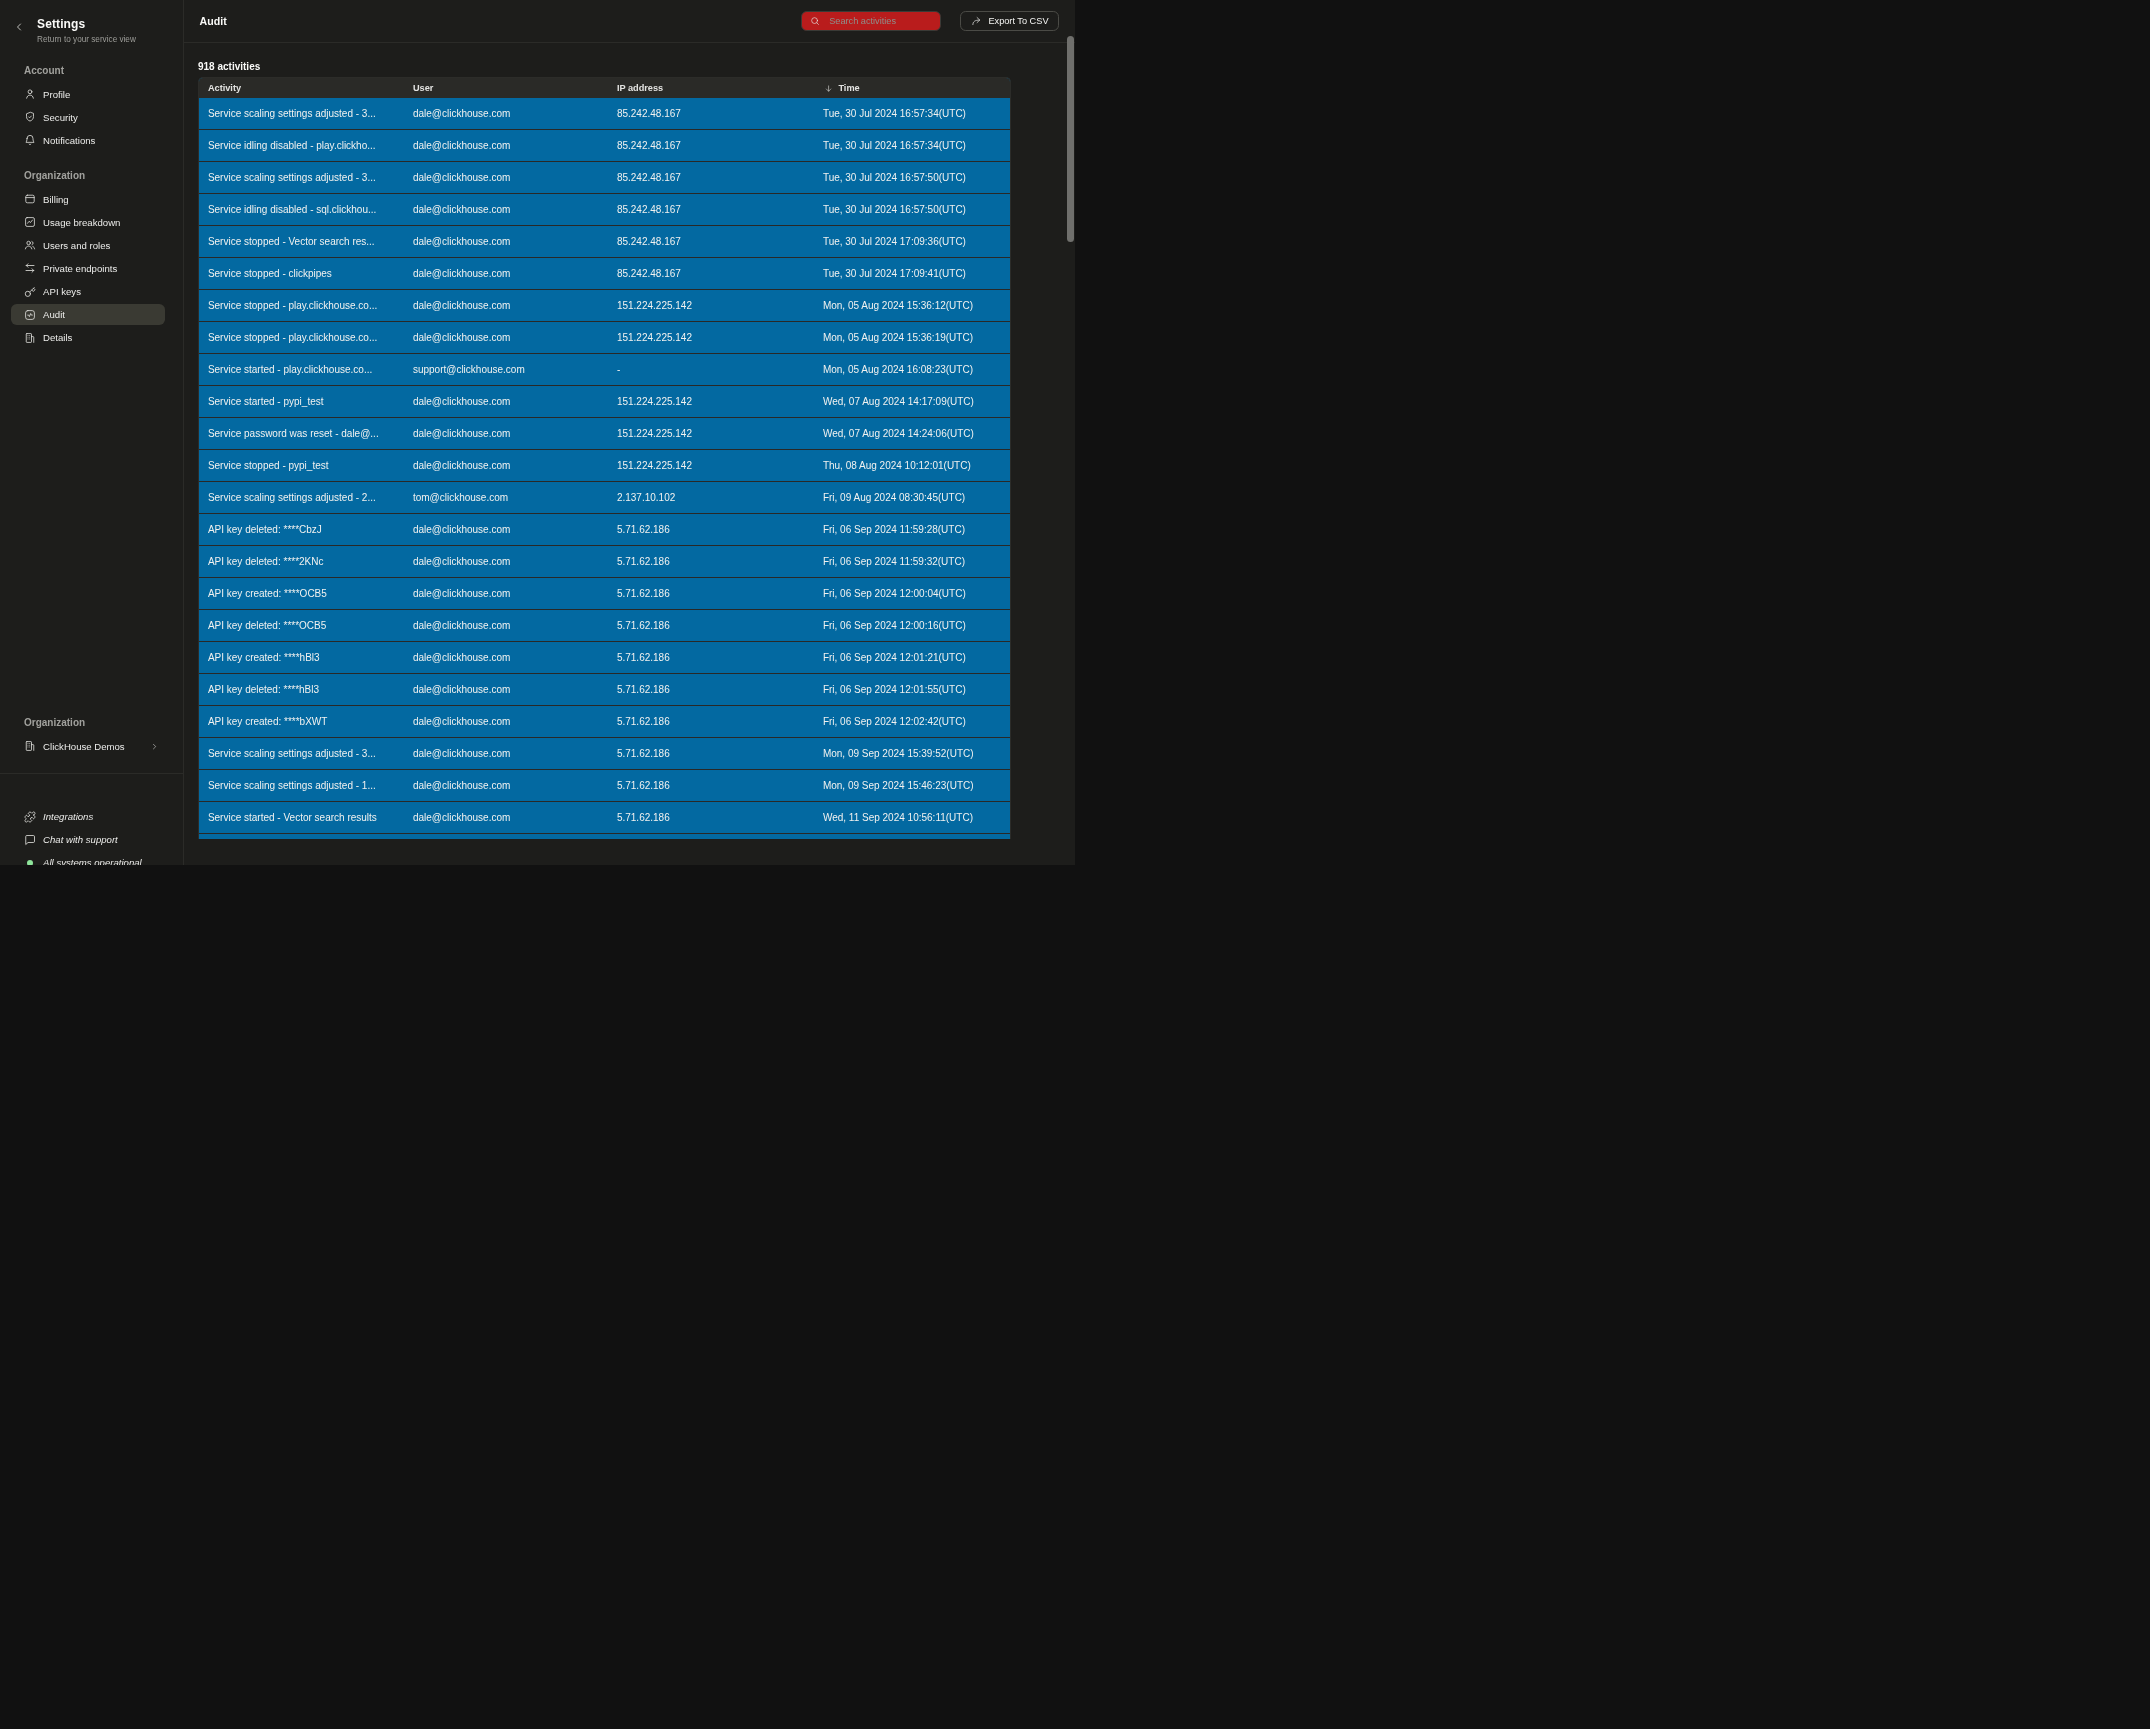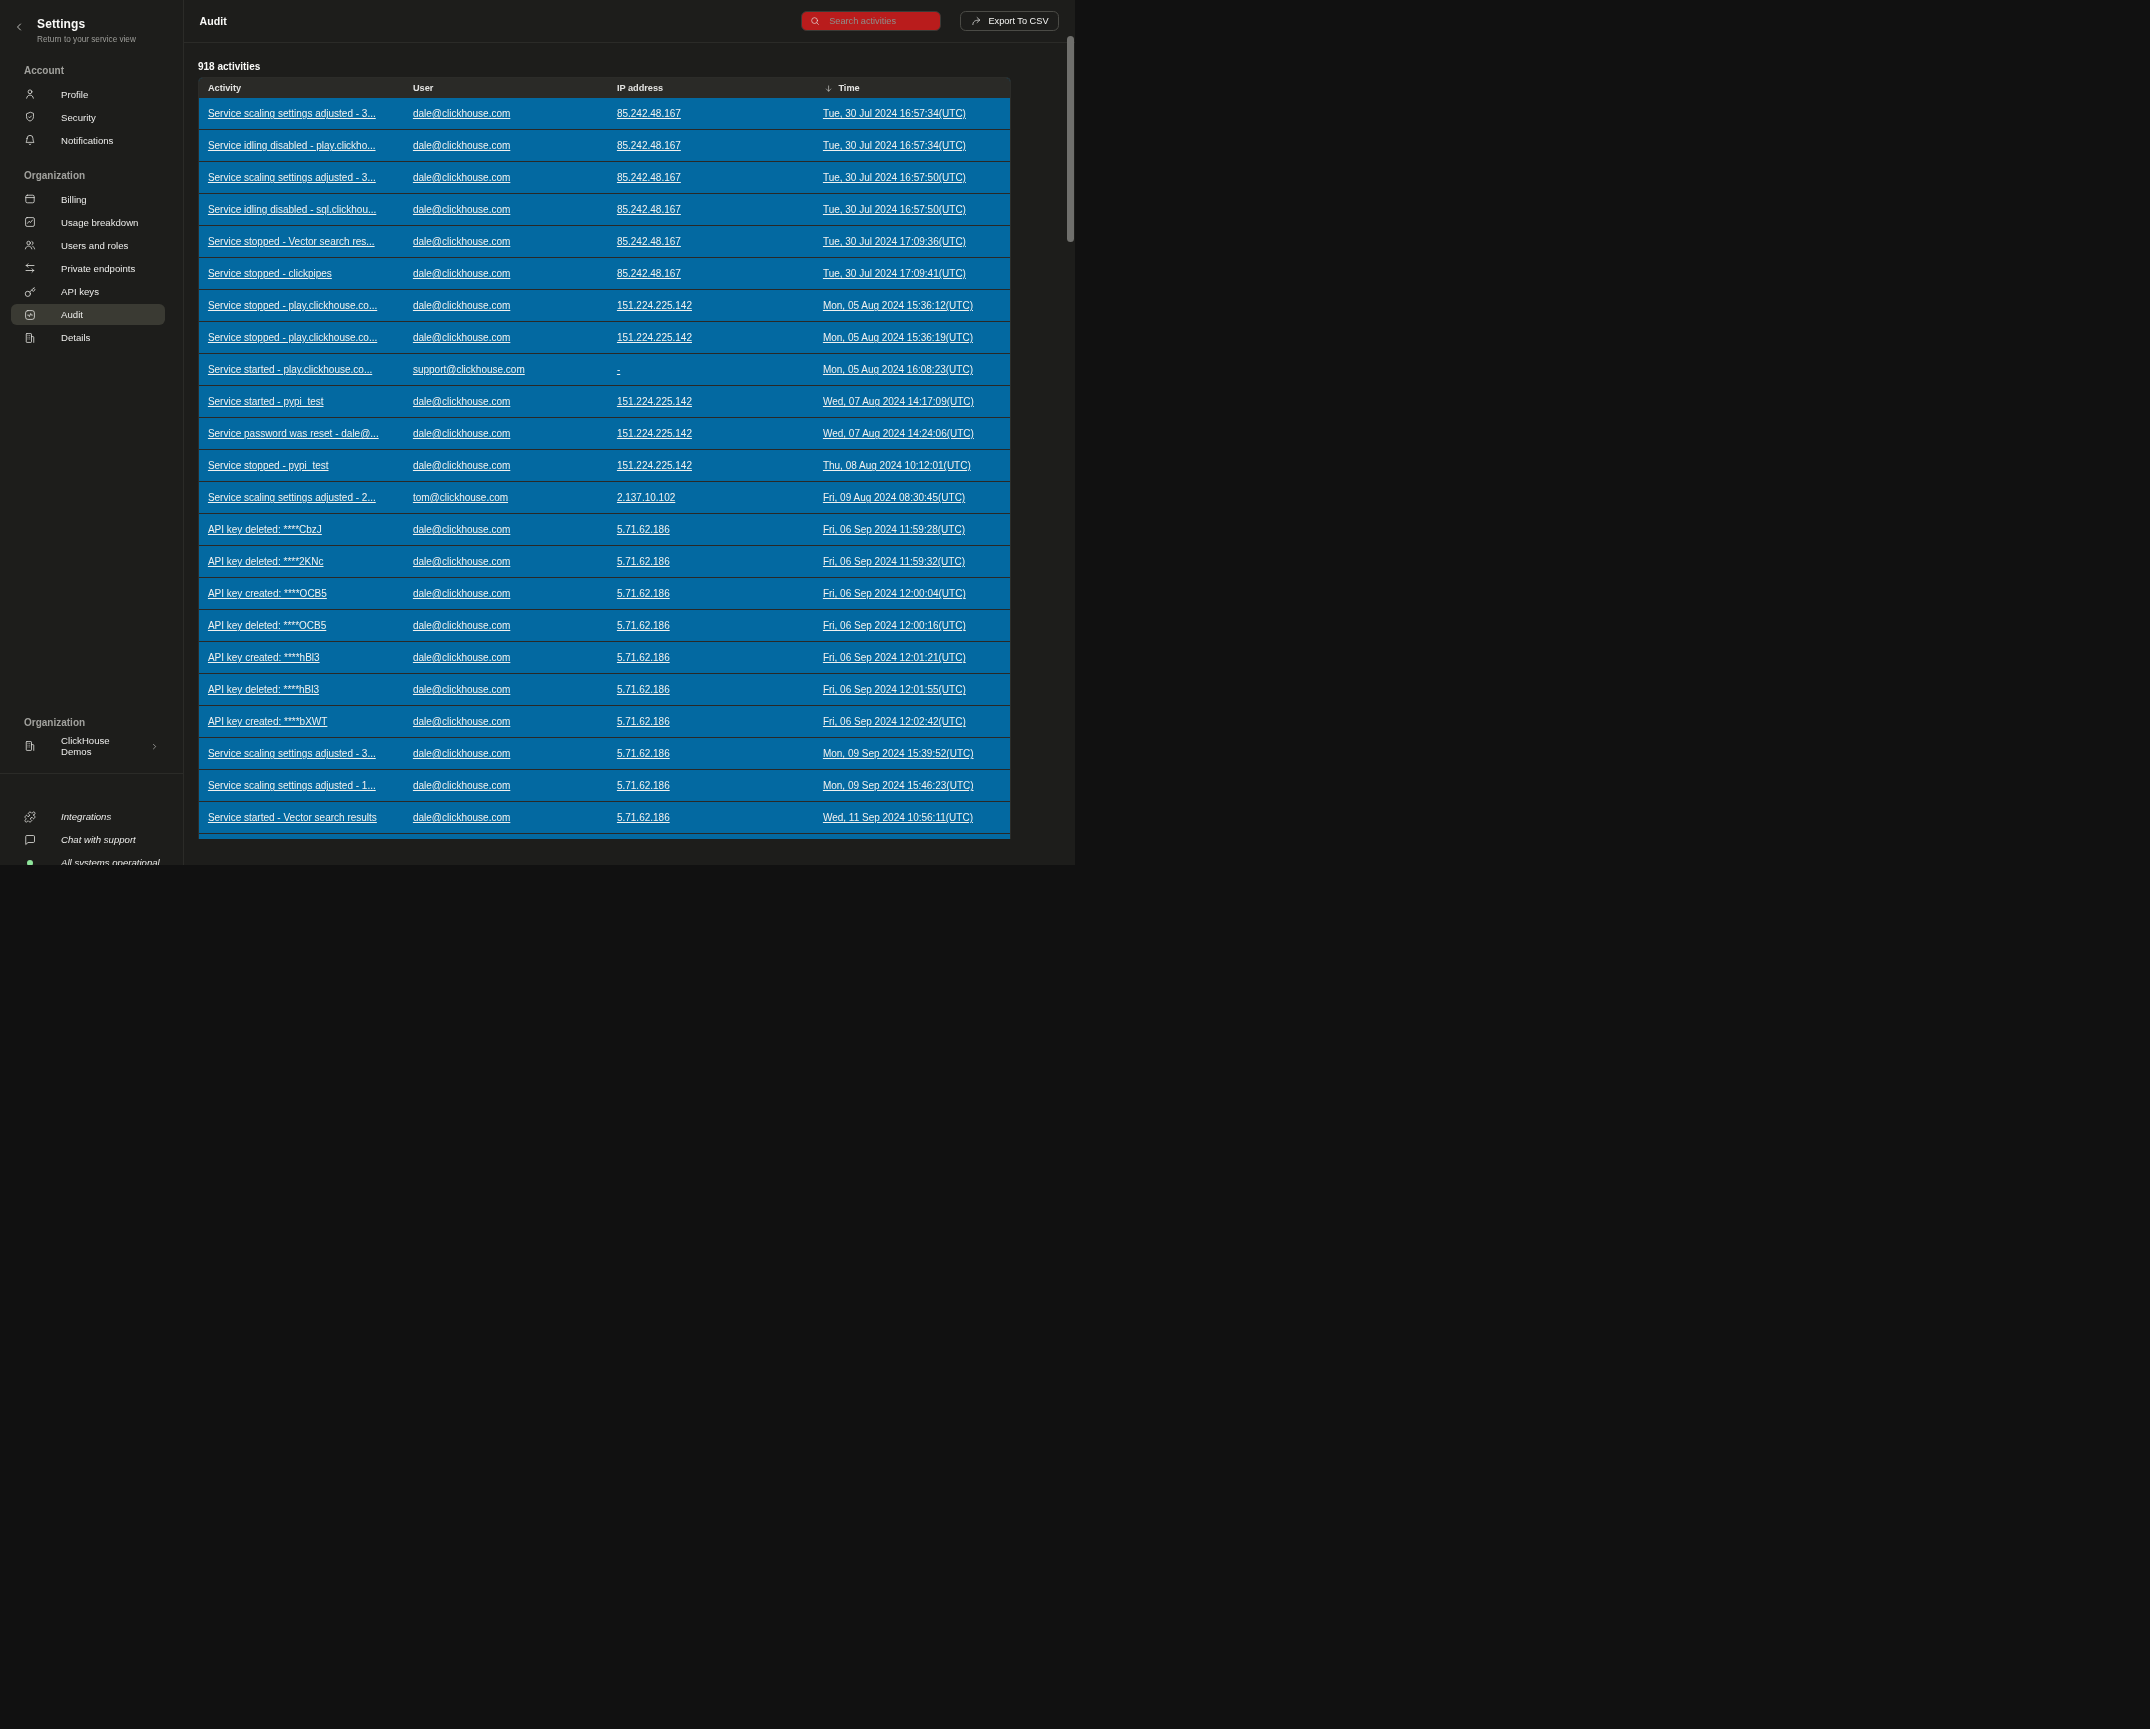--- a/index.html
+++ b/index.html
@@ -12,21 +12,21 @@
            position:relative;box-sizing:border-box;}
   .sb-header{padding:17px 0 0 12.8px;display:flex;gap:13px;}
   .back-btn{background:none;border:none;color:#d8d8d5;padding:0;margin-top:3.5px;width:11.3px;height:11.3px;cursor:pointer;}
   .back-btn svg{width:10.6px;height:10.6px;}
   .sb-title{font-size:12px;font-weight:700;color:#fafaf8;letter-spacing:0.1px;}
   .sb-subtitle{font-size:8.2px;color:#9d9d99;margin-top:4.3px;}
   .sb-sections{margin-top:20.6px;}
   .sb-section{margin-bottom:19px;}
   .sb-section-label{font-size:10px;font-weight:700;color:#a1a19d;margin:0 0 7.8px 24px;}
   .sb-item{display:flex;align-items:center;height:21px;margin:0 18.4px 2.1px 11.3px;padding:0 4.3px 0 12.8px;
-           border-radius:5.7px;gap:25px;font-size:9.6px;color:#ececea;cursor:pointer;}
+           border-radius:5.7px;gap:7px;font-size:9.6px;color:#ececea;cursor:pointer;}
   .sb-item.selected{background:#3a3a33;}
   .icn{width:12px;height:12px;display:flex;align-items:center;justify-content:center;color:#e4e4e1;flex:none;}
   .icn svg{width:12px;height:12px;}
   .sb-item .chev{margin-left:auto;color:#d0d0cd;}
   .sb-item .chev svg{width:9.2px;height:9.2px;}
   .status-dot-shape{width:6px;height:6px;border-radius:50%;background:#8ee59b;}
   .sb-org{position:absolute;top:717px;left:0;right:0;}
   .sb-footer{position:absolute;top:773px;left:0;right:0;bottom:0;border-top:0.7px solid #2b2b28;padding-top:32px;font-style:italic;}
 
   
@@ -48,21 +48,21 @@
   .content{padding:18.4px 0 0 14px;}
   .count{font-size:10px;font-weight:700;color:#fafaf8;margin-bottom:5px;}
 
   .table{width:813px;border:0.7px solid #2c2c29;border-bottom:none;border-radius:5px 5px 0 0;
          overflow:hidden;height:762px;box-sizing:border-box;background:#0369a1;}
   .thead{display:grid;grid-template-columns:205px 204px 206px 1fr;height:20px;background:#2a2a27;
          align-items:center;font-size:9.2px;font-weight:600;color:#e3e3e1;}
   .th{padding-left:8.9px;display:flex;align-items:center;gap:3.5px;cursor:pointer;}
   .th svg{width:9.2px;height:9.2px;color:#dcdcda;}
   .row{display:grid;grid-template-columns:205px 204px 206px 1fr;height:31px;align-items:center;
-       border-bottom:0.7px solid #292927;font-size:10px;color:#f2f2f0;text-decoration:underline;}
+       border-bottom:0.7px solid #292927;font-size:10px;color:#f2f2f0;}
   .td{padding-left:8.9px;white-space:nowrap;overflow:hidden;}
 
   .scroll-thumb{position:absolute;right:1.4px;top:36px;width:6.4px;height:206px;border-radius:3.5px;
                 background:#6f6f6c;cursor:pointer;}
 </style>
 </head>
 <body>
 
 <div class="stage">
   <div class="app">

